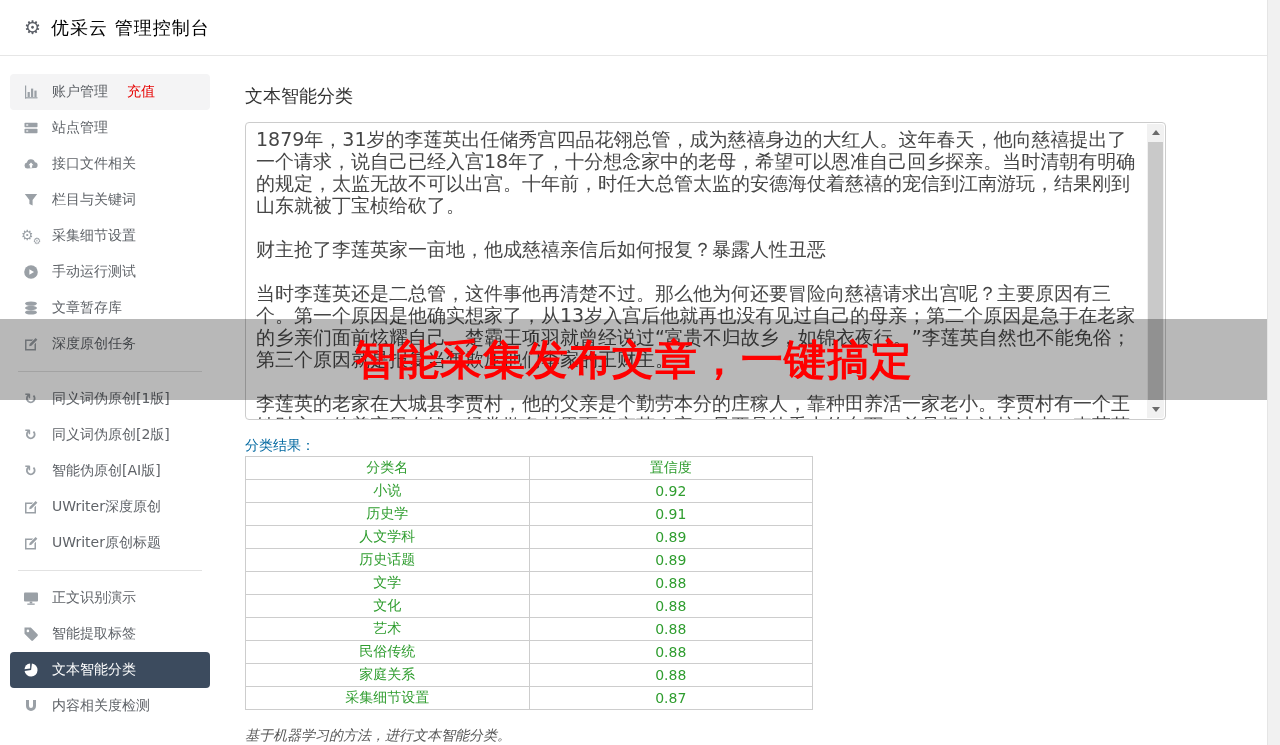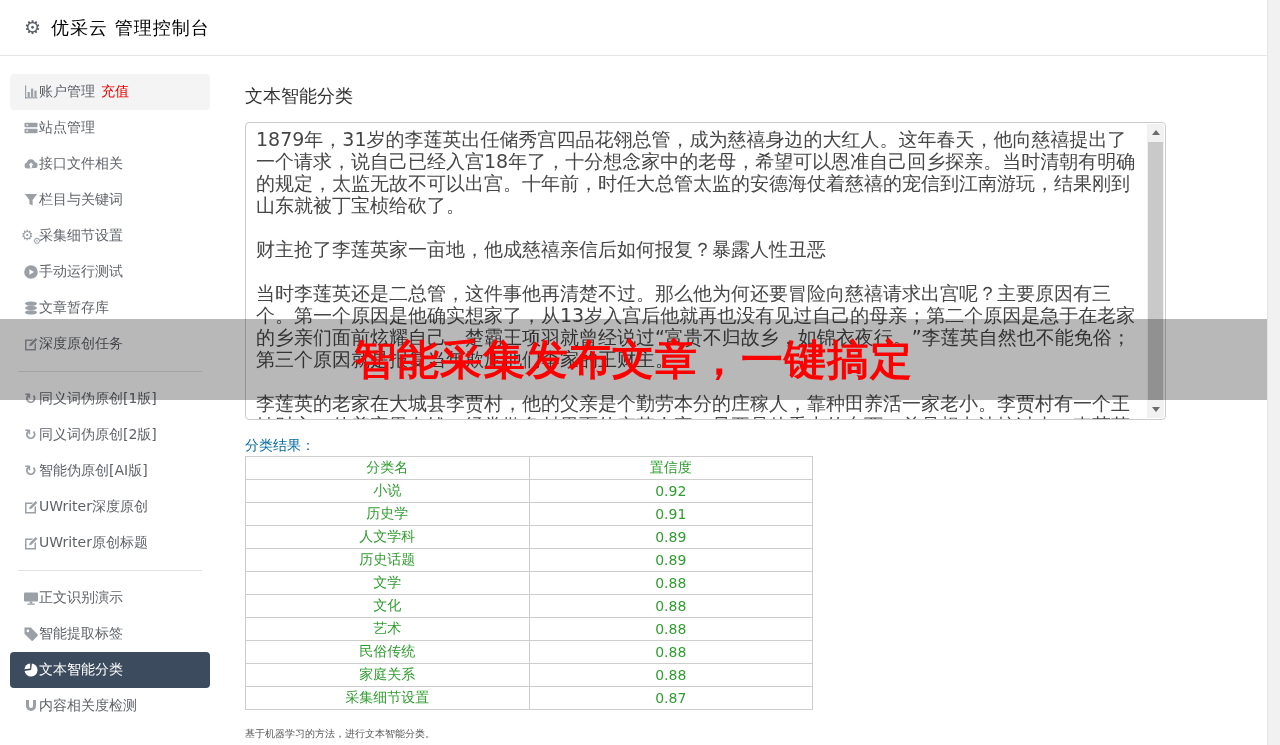--- a/index.html
+++ b/index.html
@@ -12,21 +12,21 @@
     border-bottom:1px solid #e6e6e6; display:flex; align-items:center; }
   .header .gear { font-size:19px; color:#5a5e66; margin-left:24px; line-height:1; }
   .header .brand { font-size:18px; color:#000000; margin-left:10px; letter-spacing:1px; }
 
   
   .page-scrollbar { position:absolute; right:0; top:0; width:13px; height:745px;
     background:#f1f1f1; border-left:1px solid #e5e5e5; }
 
   
   .sidebar { position:absolute; left:10px; top:74px; width:200px; }
-  .side-item { height:36px; display:flex; align-items:center; padding:0 12px; 
+  .side-item { height:36px; display:flex; align-items:center; padding:0 12px; gap:13px;
     border-radius:4px; cursor:pointer; color:#5f6368; font-size:14px; white-space:nowrap; }
   .side-item .icn-wrap { width:17px; height:17px; display:flex; align-items:center; justify-content:center; flex:0 0 17px; }
   .side-item svg { width:16px; height:16px; fill:#9aa0a6; }
   .side-item .uni { font-size:15px; color:#9aa0a6; line-height:1; }
   .side-item.highlight { background:#f4f4f5; }
   .side-item.selected { background:#3c4b5e; color:#fff; }
   .side-item.selected svg { fill:#fff; }
   .badge-red { color:#e60000; margin-left:6px; }
   .side-divider { height:1px; background:#e2e2e2; margin:9px 8px; }
   .gear-combo { position:relative; width:17px; height:17px; }
@@ -51,21 +51,21 @@
   .wm-band { position:absolute; left:0; top:319px; width:1267px; height:81px;
     background:rgba(0,0,0,0.28); z-index:60; display:flex; align-items:center; justify-content:center; }
   .wm-text { color:#ff0000; font-size:42px; font-weight:bold; letter-spacing:1px; white-space:nowrap; }
 
   
   .results-label { position:absolute; left:245px; top:437px; font-size:14px; color:#0369a1; }
   .results-table { position:absolute; left:245px; top:456px; width:568px;
     border-collapse:collapse; table-layout:fixed; }
   .results-table th, .results-table td { border:1px solid #cdcdcd; height:23px;
     text-align:center; vertical-align:middle; font-size:14px; font-weight:normal; color:#2f9d2f; padding:0; }
-  .footer-note { position:absolute; left:245px; top:727px; font-size:10px; color:#555; }
+  .footer-note { position:absolute; left:245px; top:727px; font-size:14px; color:#555;font-style:italic; }
 </style>
 </head>
 <body>
 
 <div class="stage">
 
   <div class="header">
     <span class="gear">⚙</span>
     <span class="brand">优采云 管理控制台</span>
   </div>

